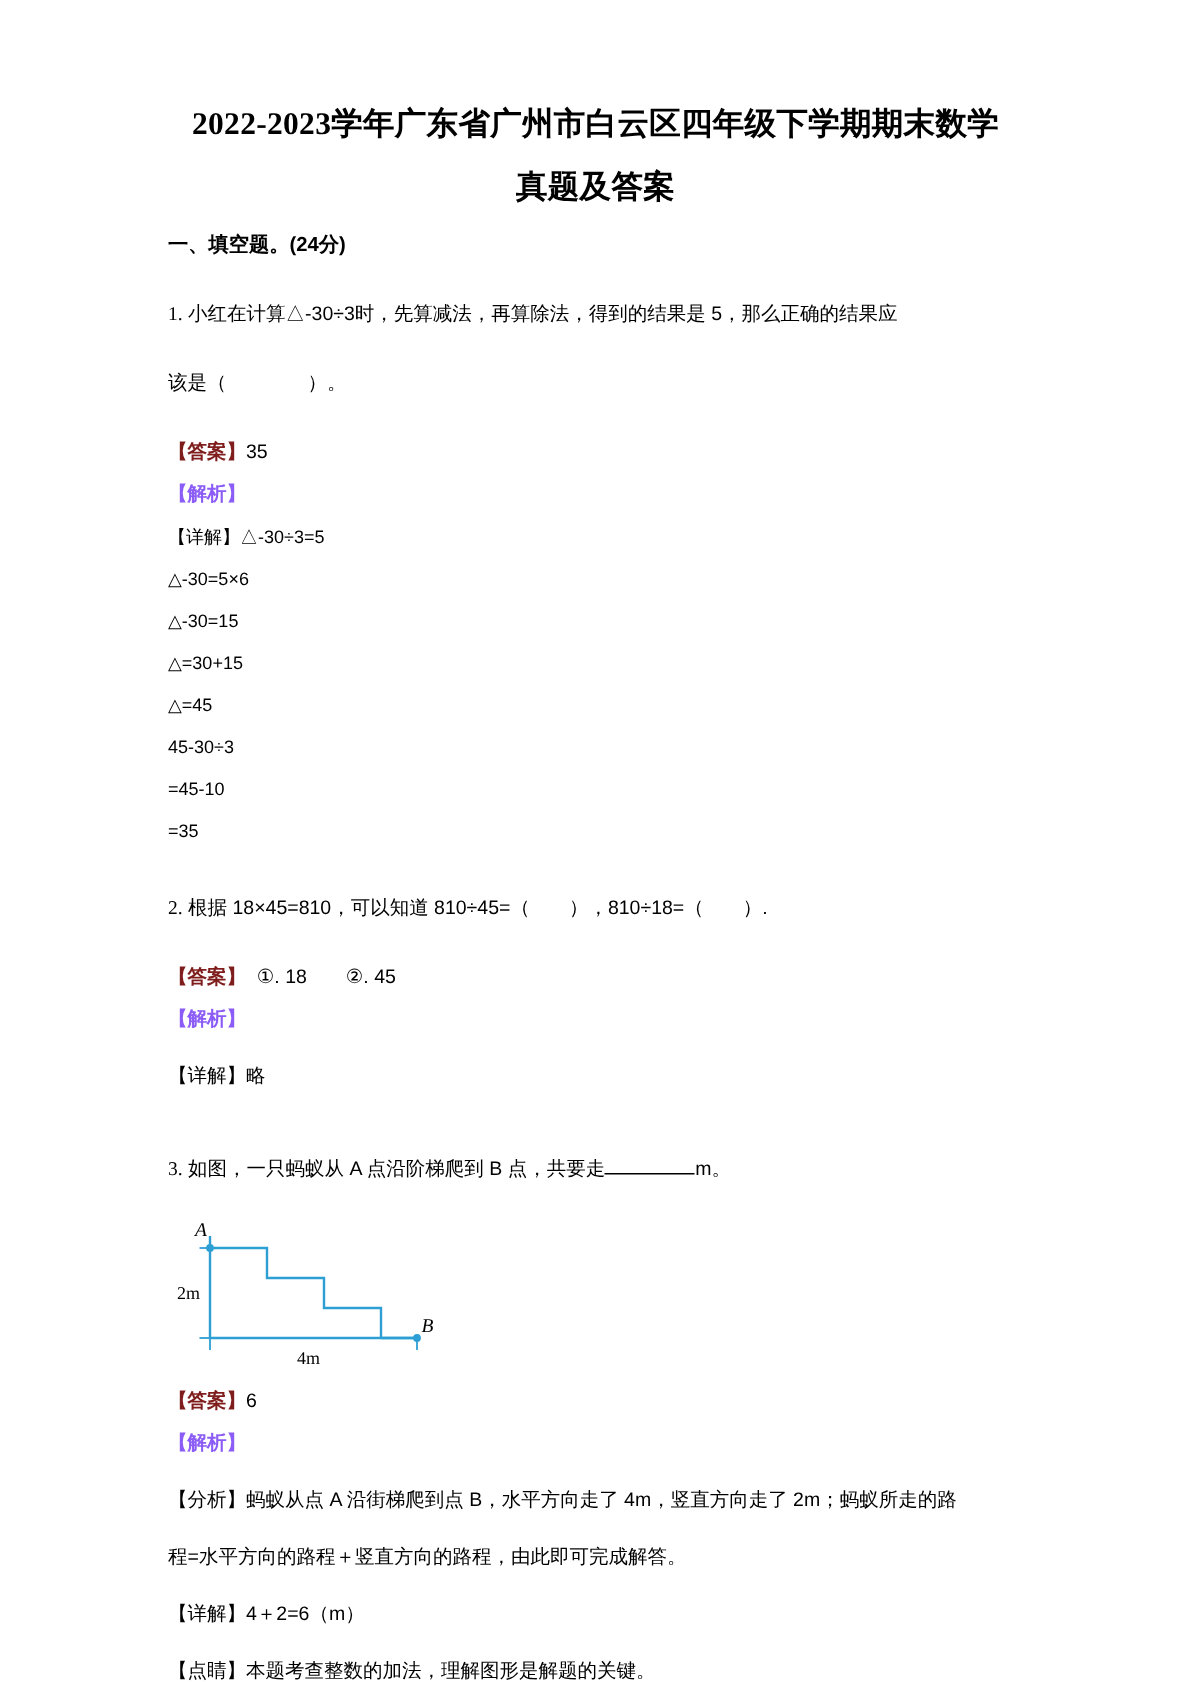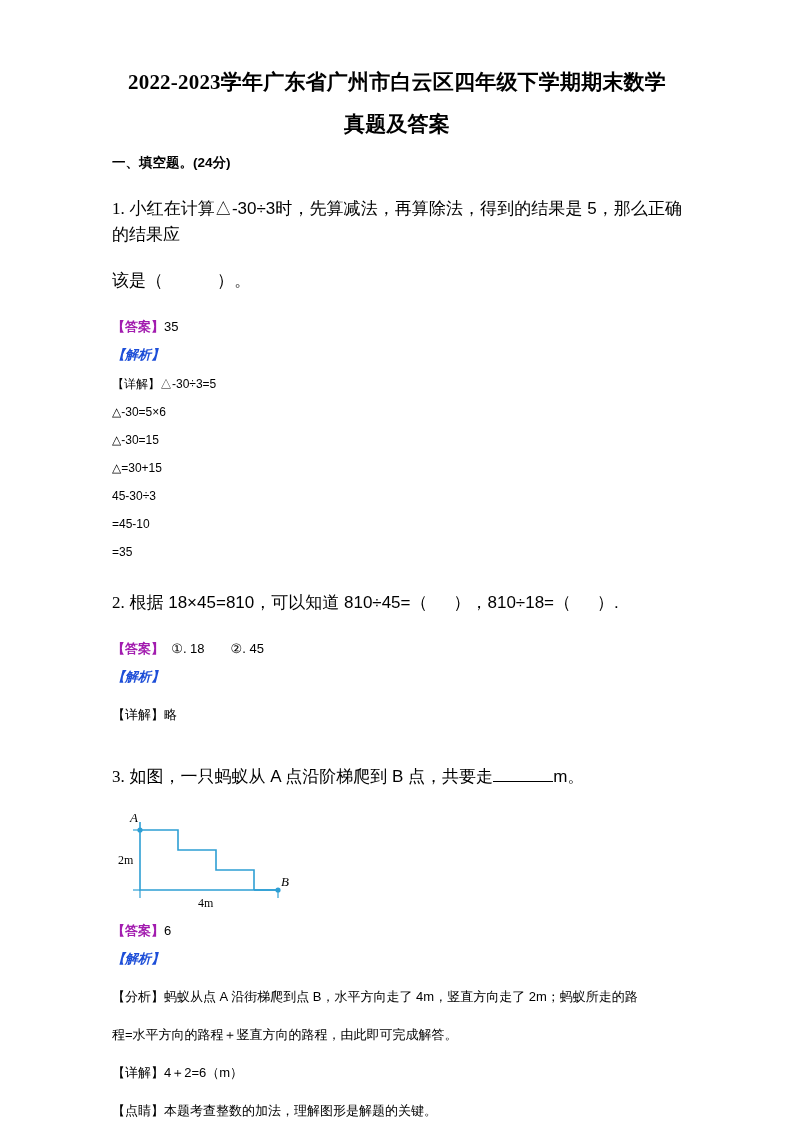--- a/index.html
+++ b/index.html
@@ -32,46 +32,45 @@
   }
   .section-head {
     font-family: "Liberation Sans", sans-serif;
     font-weight: bold;
     font-size: 13.5px;
     line-height: 26px;
     margin: 8px 0 2px 0;
   }
   .q-text {
     font-family: "Liberation Sans", sans-serif;
-    font-size: 17px;
+    font-size: 13px;
     line-height: 26px;
     margin: 20px 0;
     text-align: justify;
   }
   .q-text .num {
     font-family: "Liberation Serif", serif;
   }
   .ans-line {
     font-family: "Liberation Sans", sans-serif;
     font-size: 13px;
     line-height: 26px;
     margin: 2px 0;
   }
   .tag {
-    color: #a21caf;
+    color: #7f1d1d;
     font-weight: bold;
   }
   .tag-only {
-    color: #1d4ed8;
+    color: #8b5cf6;
     font-weight: bold;
     font-family: "Liberation Sans", sans-serif;
     font-size: 13px;
     line-height: 26px;
     margin: 2px 0;
-    font-style: italic;
   }
   .calc-line {
     font-family: "Liberation Sans", sans-serif;
     font-size: 12px;
     line-height: 28px;
     margin: 0;
   }
   .solution-line {
     font-family: "Liberation Sans", sans-serif;
     font-size: 13px;
@@ -123,20 +122,21 @@
     <span class="tag">【答案】</span><span>35</span>
   </div>
   <div class="tag-only">【解析】</div>
 
   <div class="calc-line">
     <span>【详解】</span><span>△-30÷3=5</span>
   </div>
   <div class="calc-line">△-30=5×6</div>
   <div class="calc-line">△-30=15</div>
   <div class="calc-line">△=30+15</div>
+  <div class="calc-line">△=45</div>
   <div class="calc-line">45-30÷3</div>
   <div class="calc-line">=45-10</div>
   <div class="calc-line">=35</div>
 
   <div class="spacer-sm"></div>
 
   <div class="q-text">
     <span class="num">2.</span>
     <span>根据 18×45=810，可以知道 810÷45=（</span><span class="paren-blank-sm"></span><span>），810÷18=（</span><span class="paren-blank-sm"></span><span>）.</span>
   </div>

